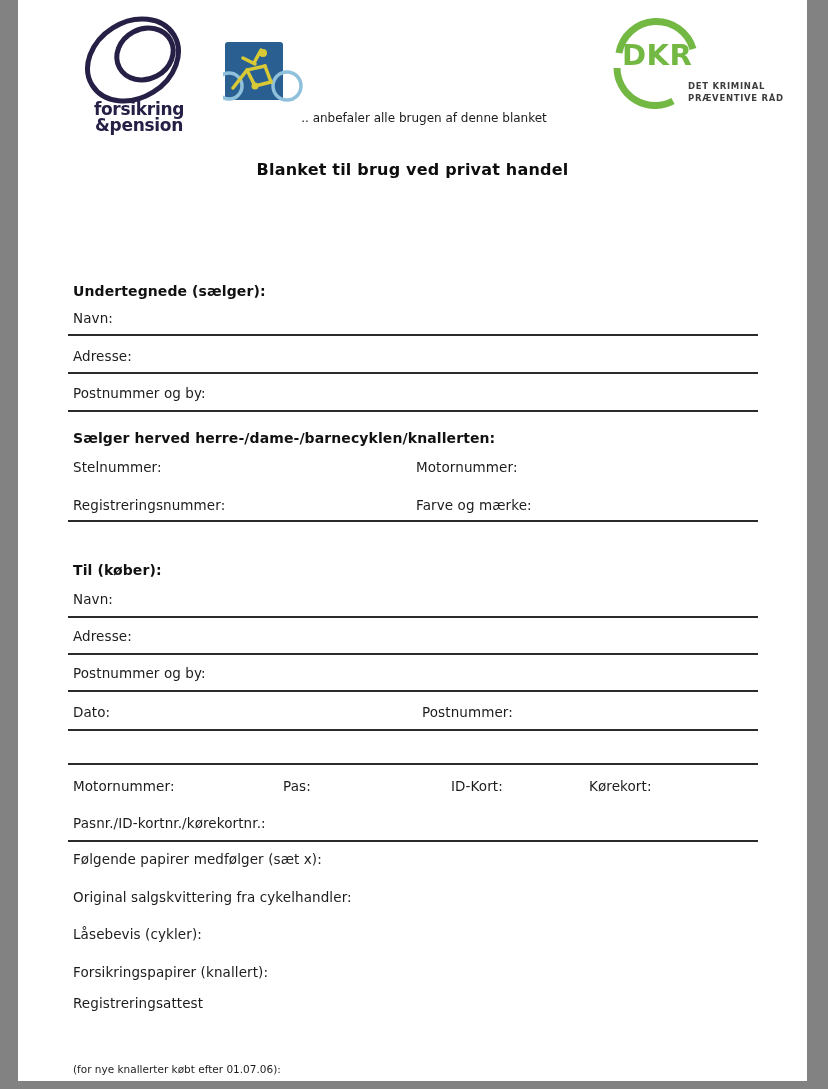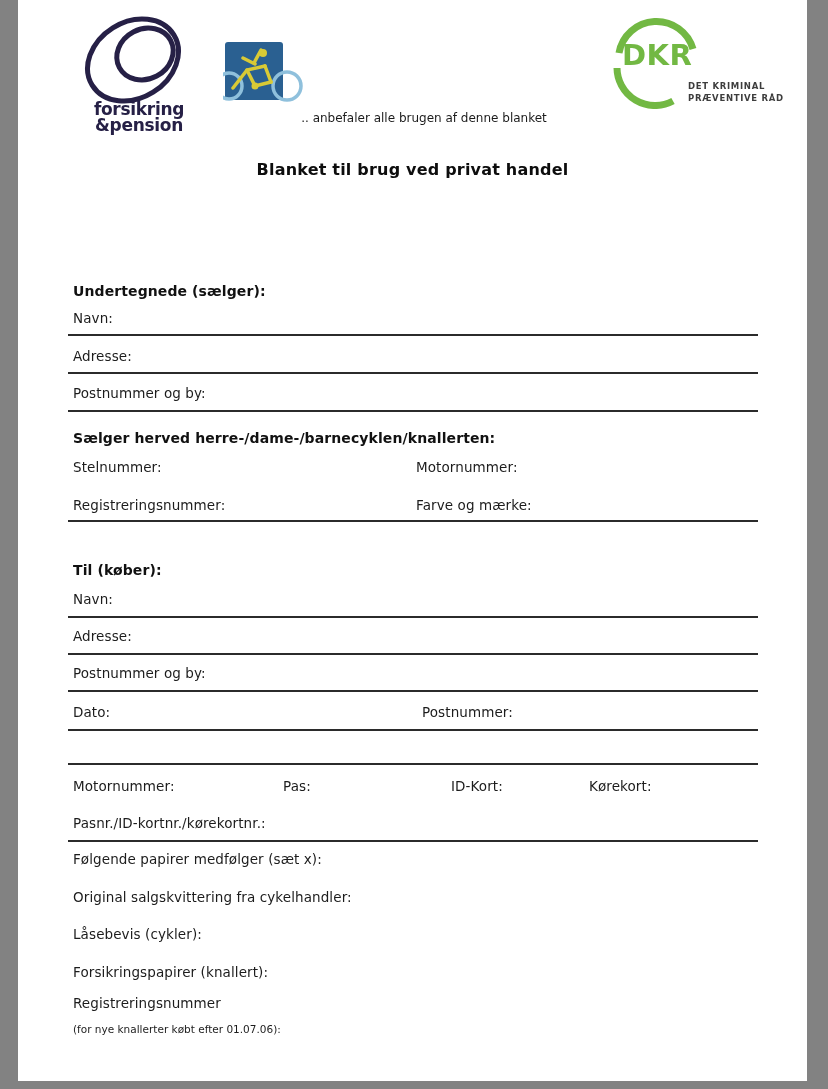--- a/index.html
+++ b/index.html
@@ -19,21 +19,21 @@
     letter-spacing:0.1px;
   }
   .hd{
     position:absolute;font-size:14px;font-weight:bold;color:#111;
     white-space:nowrap;letter-spacing:0.1px;
   }
   .rule{
     position:absolute;left:50px;width:690px;height:2px;background:#2b2b2b;
   }
   .small-lbl{
-    position:absolute;font-size:10.5px;color:#1c1c1c;white-space:nowrap;
+    position:absolute;font-size:10.5px;color:#1c1c1c;white-space:nowrap;margin-top:40px;
   }
   .title{
     position:absolute;left:0;top:158px;width:789px;text-align:center;
     font-size:16px;font-weight:bold;color:#0d0d0d;line-height:23px;
     letter-spacing:0.2px;
   }
   .fp-text{
     position:absolute;left:70px;top:101px;width:102px;text-align:center;
     font-size:17px;font-weight:bold;color:#262046;line-height:16px;
     letter-spacing:-0.3px;
@@ -137,16 +137,16 @@
   <div class="lbl" style="left:409px;top:778px;margin-left:24px;">ID-Kort:</div>
   <div class="lbl" style="left:571px;top:778px;">Kørekort:</div>
 
   <div class="lbl" style="left:55px;top:815px;">Pasnr./ID-kortnr./kørekortnr.:</div>
   <div class="rule" style="top:840px;"></div>
 
   <div class="lbl" style="left:55px;top:851px;">Følgende papirer medfølger (sæt x):</div>
   <div class="lbl" style="left:55px;top:889px;">Original salgskvittering fra cykelhandler:</div>
   <div class="lbl" style="left:55px;top:926px;">Låsebevis (cykler):</div>
   <div class="lbl" style="left:55px;top:964px;">Forsikringspapirer (knallert):</div>
-  <div class="lbl" style="left:55px;top:995px;">Registreringsnummer</div>
+  <div class="lbl" style="left:55px;top:995px;">Registreringsattest</div>
   <div class="small-lbl" style="left:55px;top:1023px;">(for nye knallerter købt efter 01.07.06):</div>
 
 </div>
 
 </body></html>

